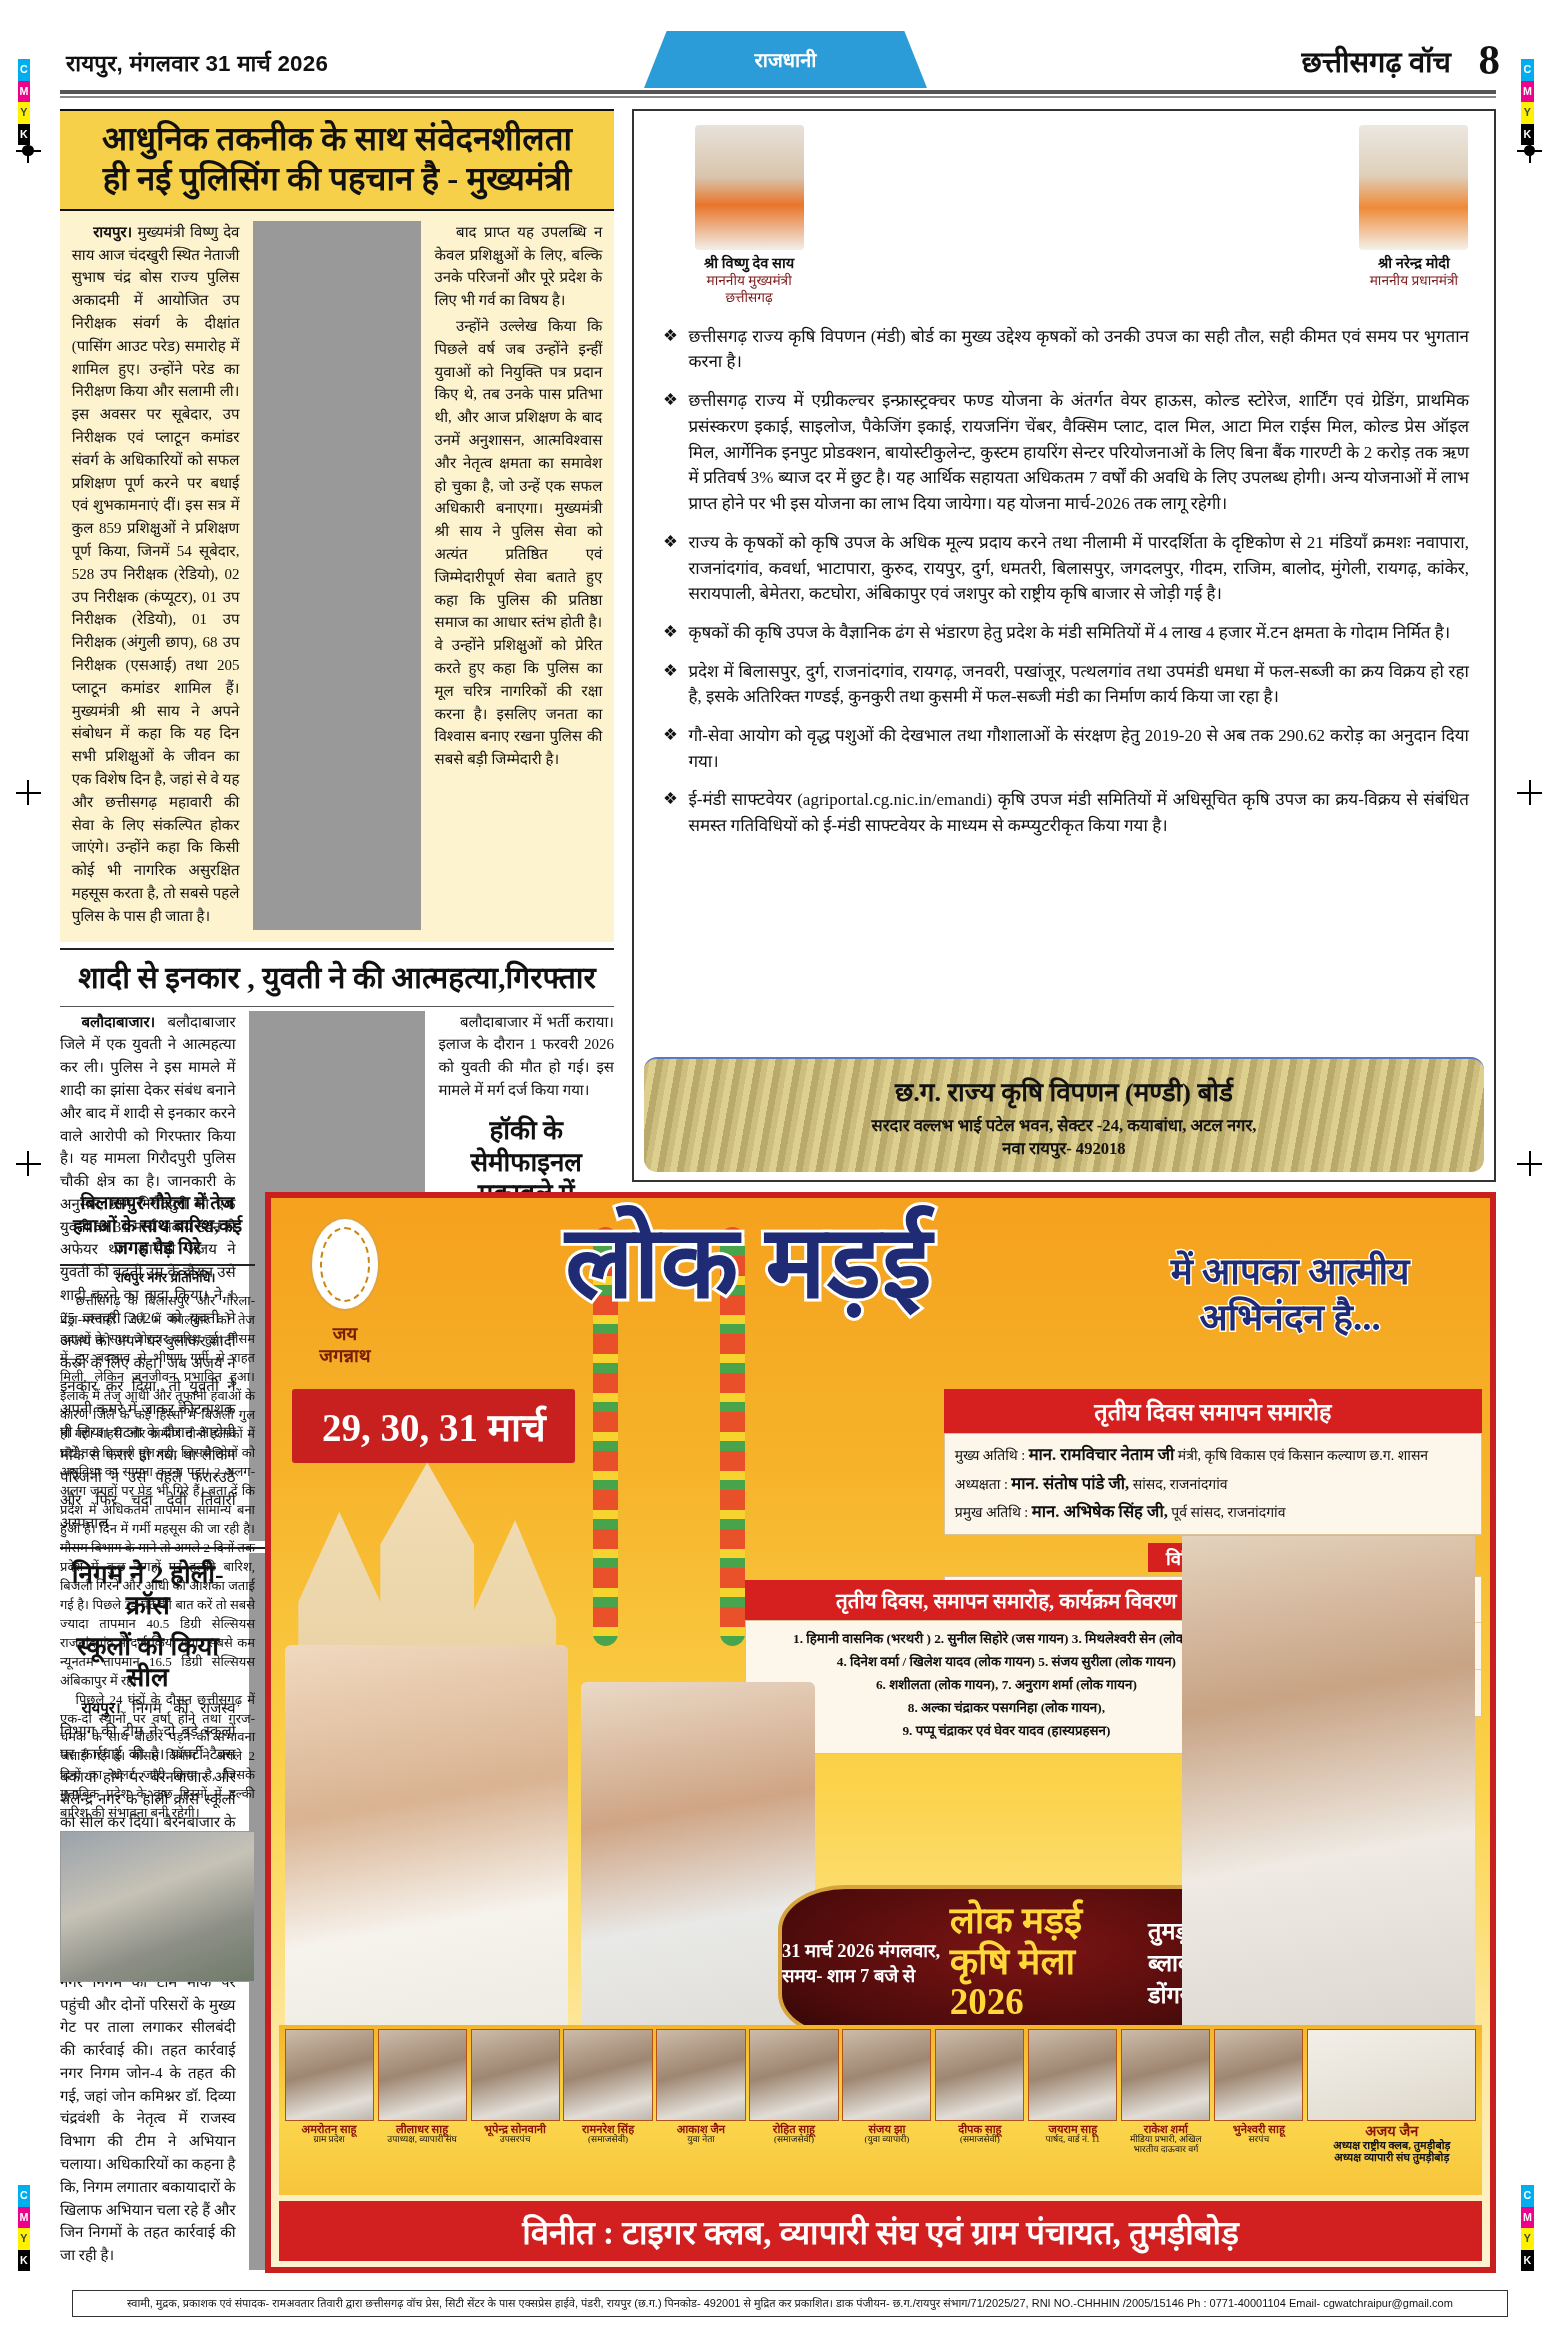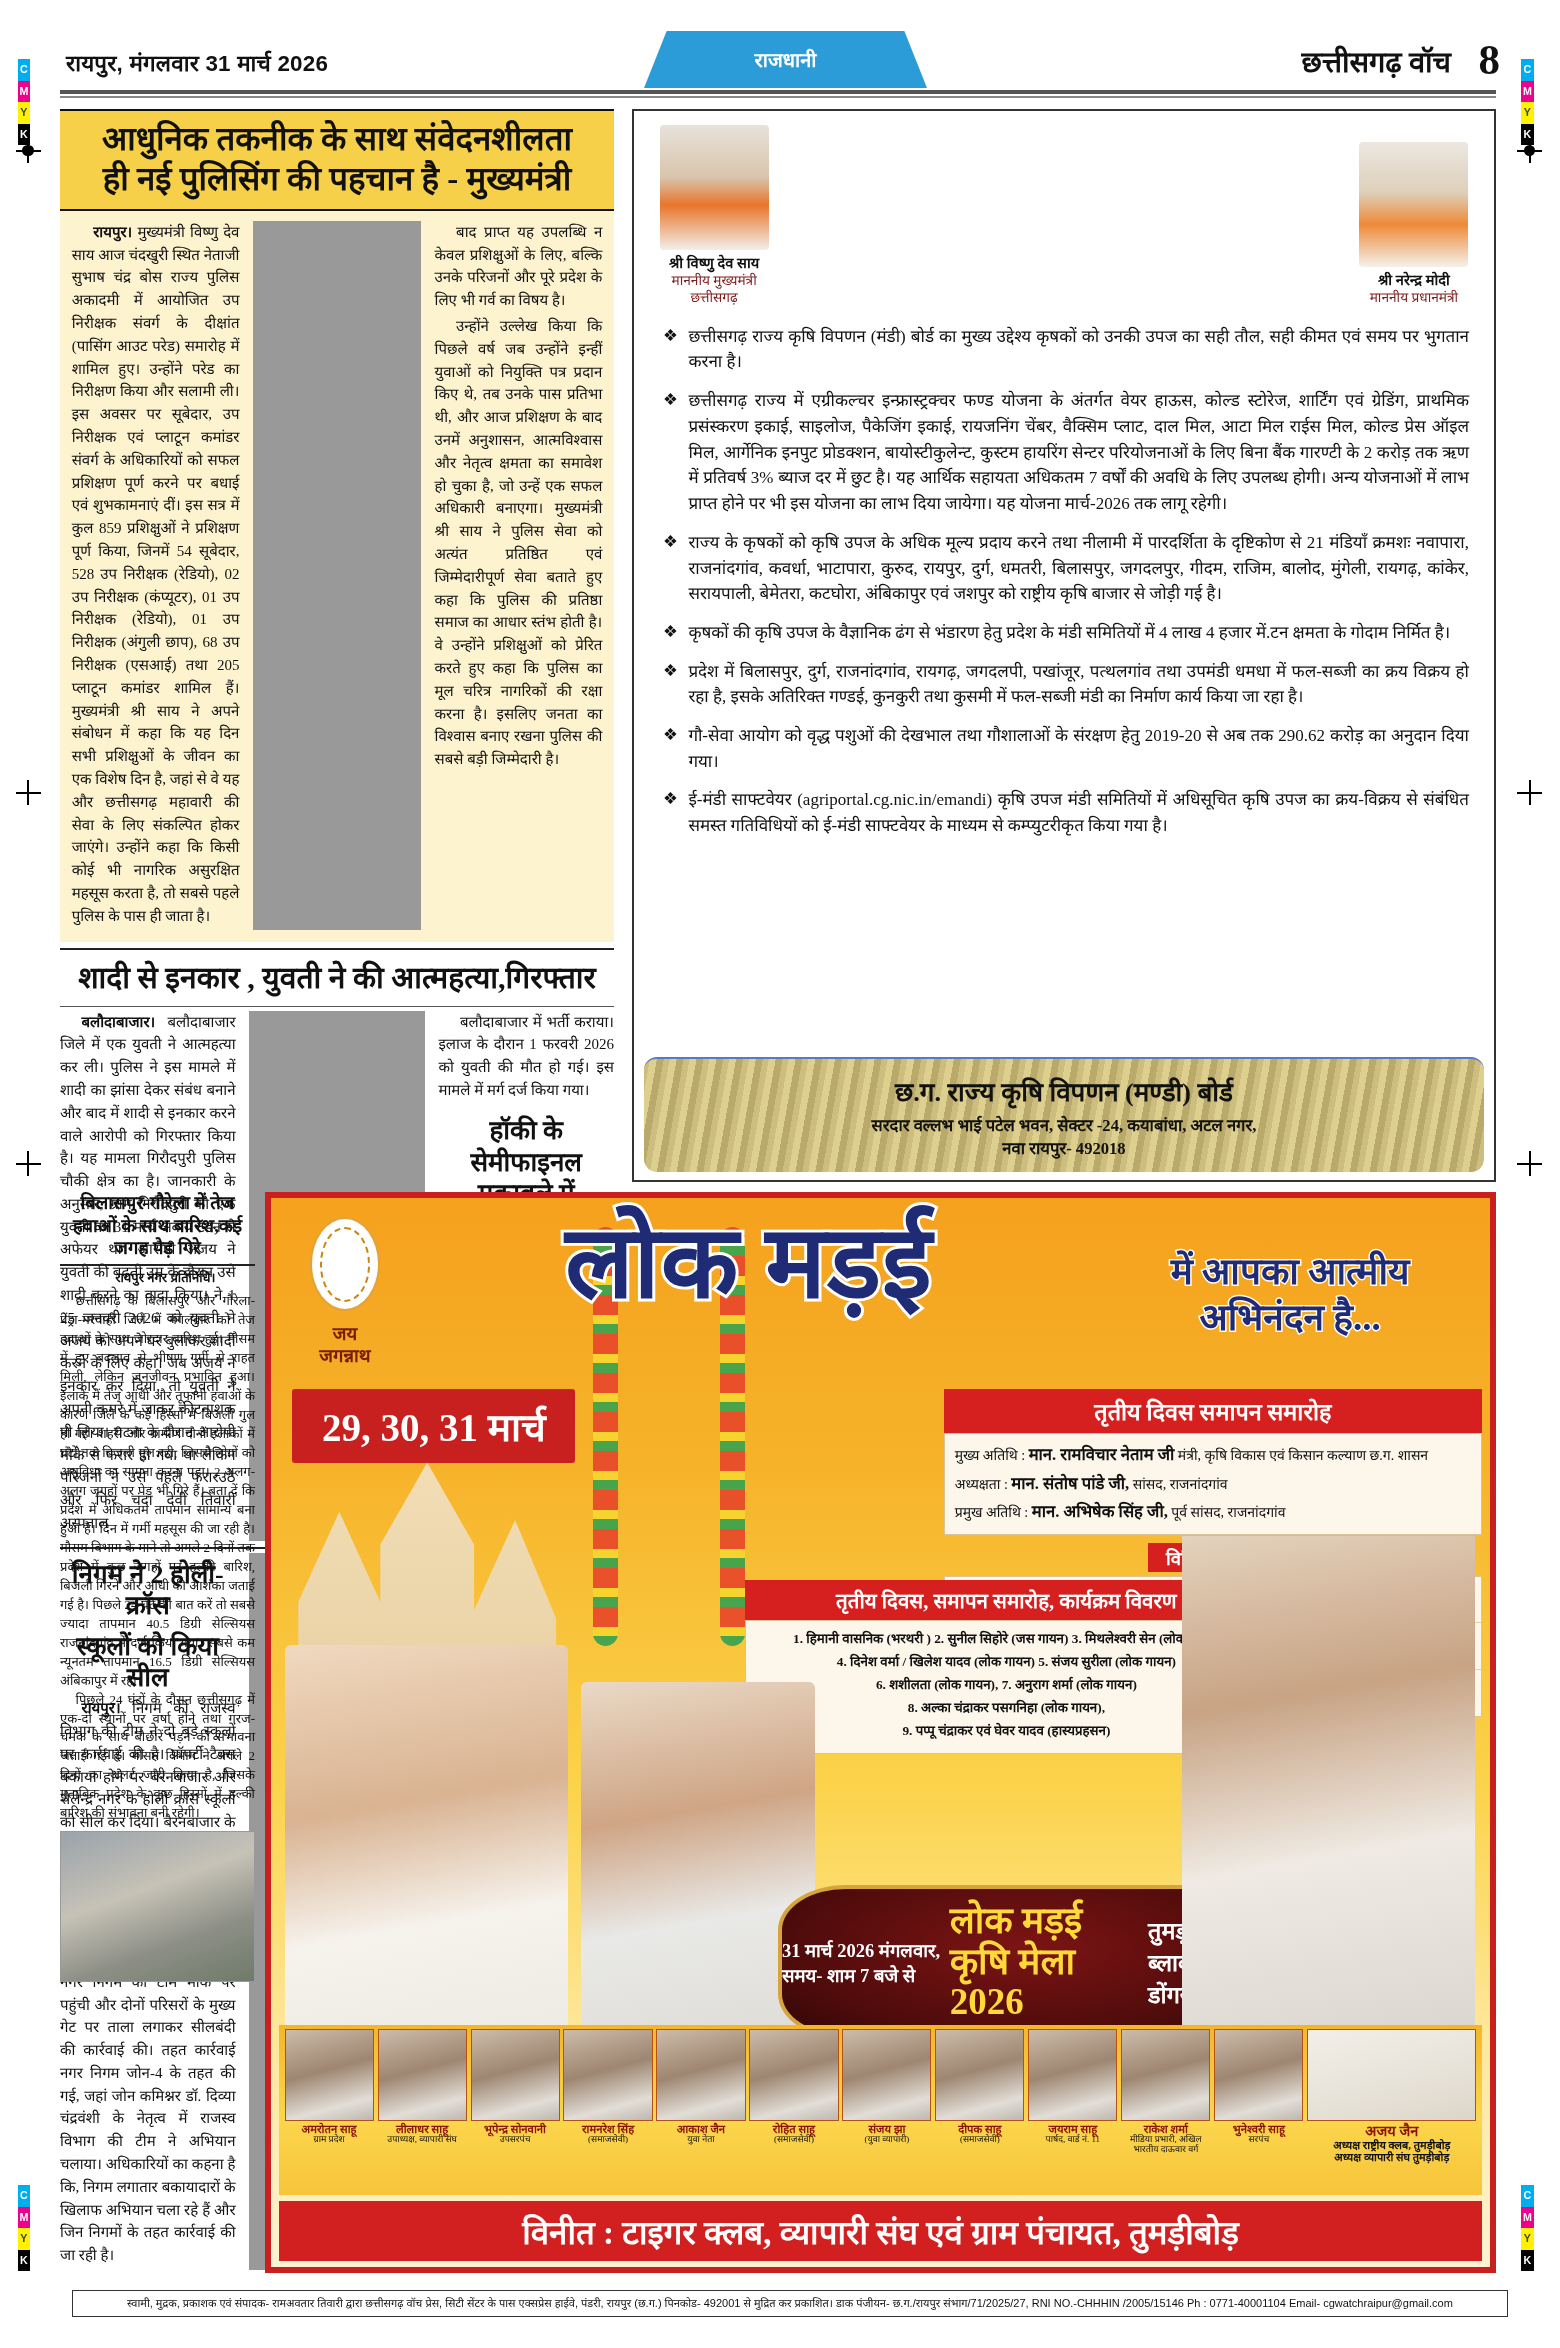--- a/index.html
+++ b/index.html
@@ -57,21 +57,21 @@
   p.body b { font-weight:bold; }
   .col-split { display:flex; gap:13.7px; }
   .col-split > div { flex:1; }
   .vline { width:1px; background:#999; }
 
   
   .gov-ad {
     position:absolute; left:632px; top:109px; width:864px; height:1073px;
     border:2px solid #333; background:#fff;
   }
-  .gov-top { display:flex; align-items:flex-end; justify-content:space-between; padding:13.7px 17.6px 3.9px; }
+  .gov-top { display:flex; align-items:flex-start; justify-content:space-between; padding:13.7px 17.6px 3.9px;margin-left:35px; }
   .portrait { width:125px; text-align:center; }
   .pbox { width:109px; height:125px; margin:0 auto; border-radius:3.9px; overflow:hidden; position:relative;}
   .pname { font-size:14.6px; font-weight:bold; margin-top:3.9px; line-height:1.25; color:#111;}
   .psub  { font-size:13.7px; line-height:1.25; color:#7f1d1d;}
   .gov-center { flex:1; text-align:center; padding-top:3.9px;}
   .emblem { width:99px; height:99px; margin:0 auto 5.9px; border-radius:50%;
             border:2.9px solid #1a7a3c; background:#fff; position:relative; }
   .emblem:after{ content:""; position:absolute; inset:8.8px; border:2px dotted #1a7a3c; border-radius:50%;}
   .emblem-core{ position:absolute; inset:21.5px; border-radius:50%; background:#f7e7e9; }
   .gov-title { font-size:24.4px; font-weight:bold; color:#1a7a3c; line-height:1.4; }
@@ -323,21 +323,21 @@
       <div class="bullet">
         <div class="dia">❖</div>
         <p>राज्य के कृषकों को कृषि उपज के अधिक मूल्य प्रदाय करने तथा नीलामी में पारदर्शिता के दृष्टिकोण से 21 मंडियॉं क्रमशः नवापारा, राजनांदगांव, कवर्धा, भाटापारा, कुरुद, रायपुर, दुर्ग, धमतरी, बिलासपुर, जगदलपुर, गीदम, राजिम, बालोद, मुंगेली, रायगढ़, कांकेर, सरायपाली, बेमेतरा, कटघोरा, अंबिकापुर एवं जशपुर को राष्ट्रीय कृषि बाजार से जोड़ी गई है।</p>
       </div>
       <div class="bullet">
         <div class="dia">❖</div>
         <p>कृषकों की कृषि उपज के वैज्ञानिक ढंग से भंडारण हेतु प्रदेश के मंडी समितियों में 4 लाख 4 हजार में.टन क्षमता के गोदाम निर्मित है।</p>
       </div>
       <div class="bullet">
         <div class="dia">❖</div>
-        <p>प्रदेश में बिलासपुर, दुर्ग, राजनांदगांव, रायगढ़, जगदलपी, पखांजूर, पत्थलगांव तथा उपमंडी धमधा में फल-सब्जी का क्रय विक्रय हो रहा है, इसके अतिरिक्त गण्डई, कुनकुरी तथा कुसमी में फल-सब्जी मंडी का निर्माण कार्य किया जा रहा है।</p>
+        <p>प्रदेश में बिलासपुर, दुर्ग, राजनांदगांव, रायगढ़, जनवरी, पखांजूर, पत्थलगांव तथा उपमंडी धमधा में फल-सब्जी का क्रय विक्रय हो रहा है, इसके अतिरिक्त गण्डई, कुनकुरी तथा कुसमी में फल-सब्जी मंडी का निर्माण कार्य किया जा रहा है।</p>
       </div>
       <div class="bullet">
         <div class="dia">❖</div>
         <p>गौ-सेवा आयोग को वृद्ध पशुओं की देखभाल तथा गौशालाओं के संरक्षण हेतु 2019-20 से अब तक 290.62 करोड़ का अनुदान दिया गया।</p>
       </div>
       <div class="bullet">
         <div class="dia">❖</div>
         <p>ई-मंडी साफ्टवेयर (agriportal.cg.nic.in/emandi) कृषि उपज मंडी समितियों में अधिसूचित कृषि उपज का क्रय-विक्रय से संबंधित समस्त गतिविधियों को ई-मंडी साफ्टवेयर के माध्यम से कम्प्युटरीकृत किया गया है।</p>
       </div>
     </div>

